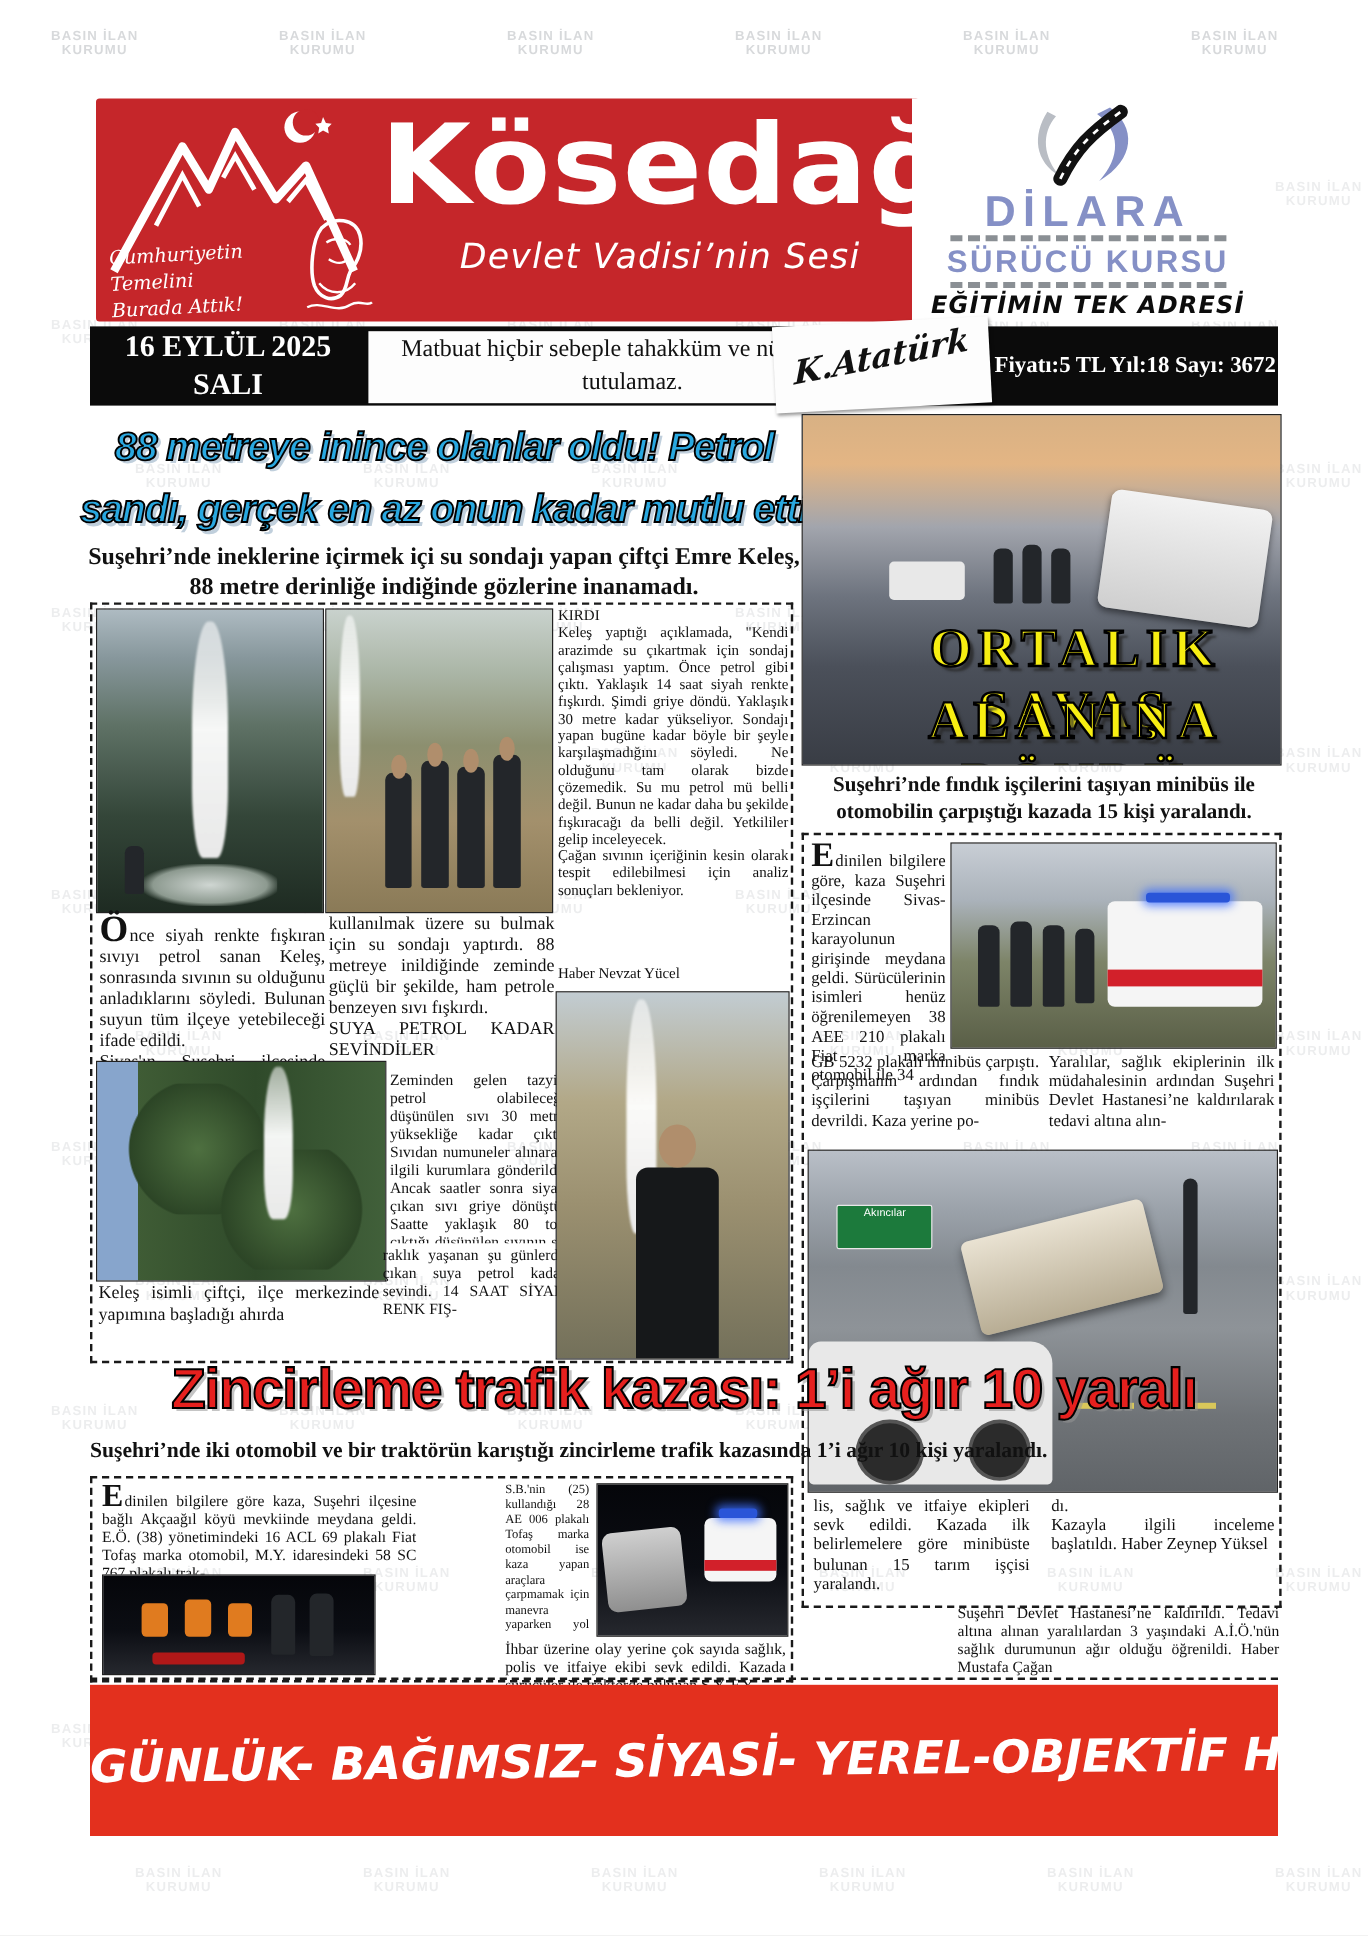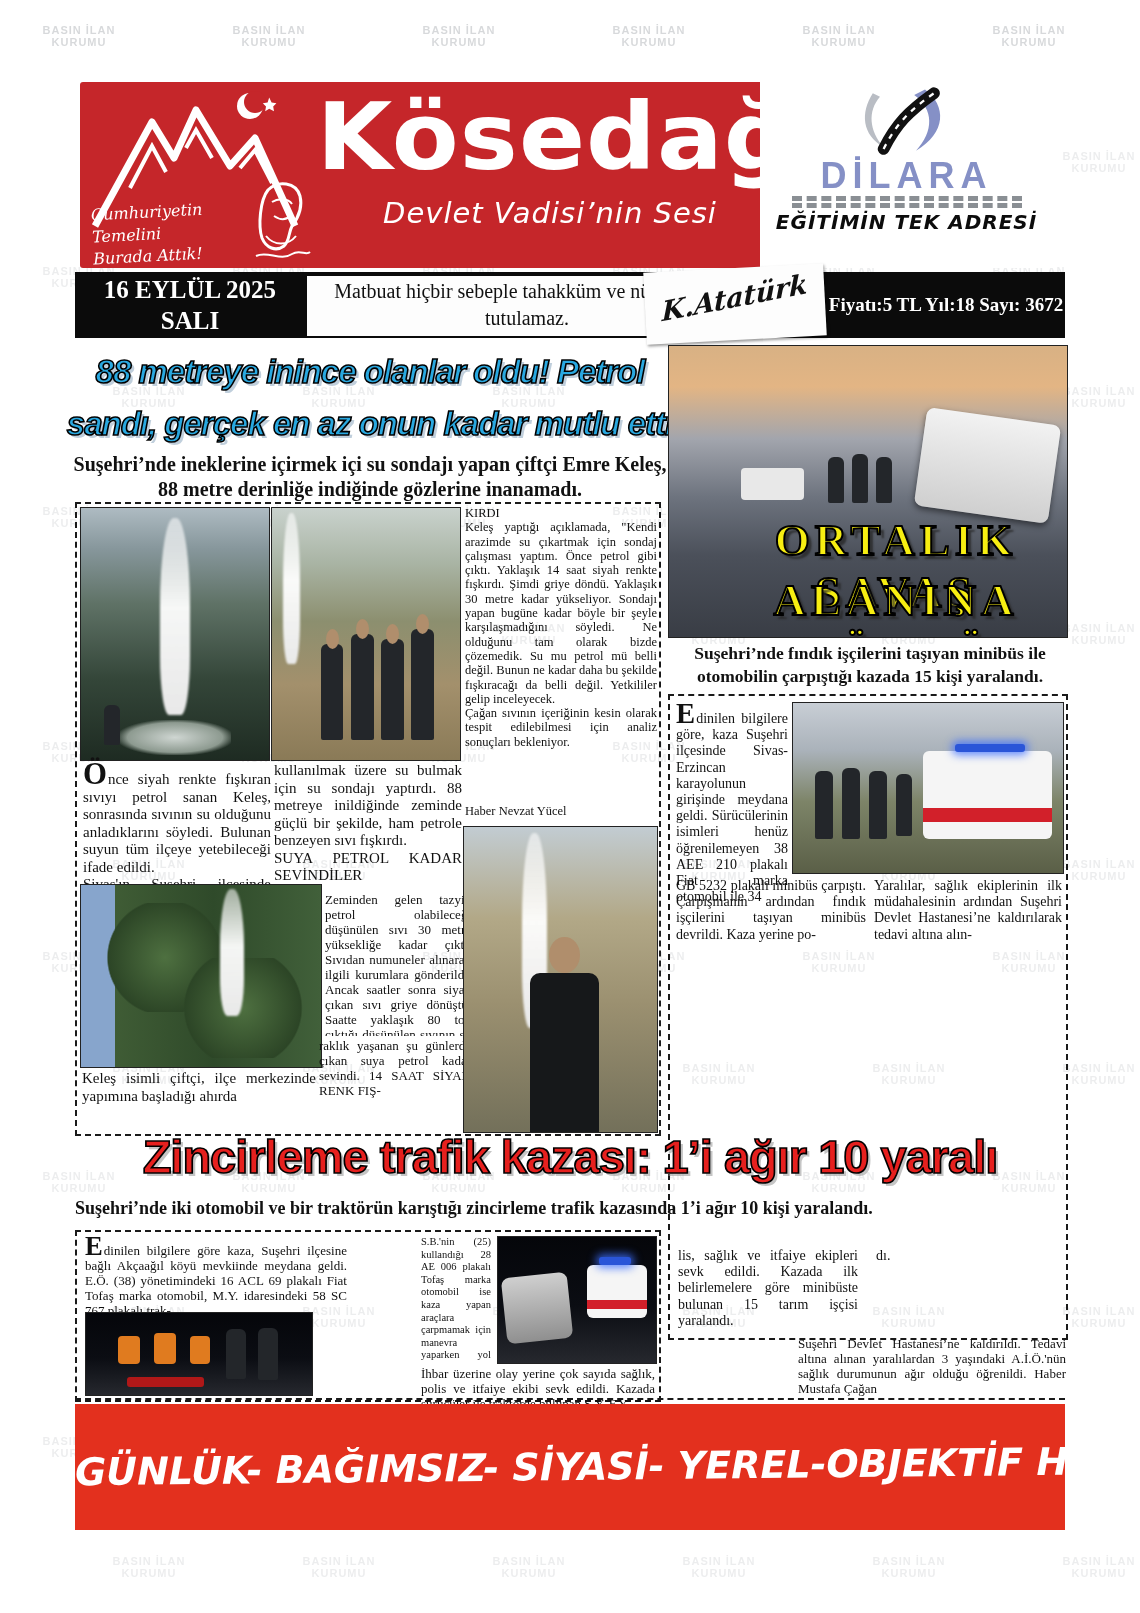--- a/index.html
+++ b/index.html
@@ -301,20 +301,21 @@
 
   <div class="abs adbox">
     <svg style="margin:4px auto 0" width="120" height="72" viewBox="0 0 120 80">
       <path d="M22,8 C8,30 10,54 34,68 C18,50 16,28 30,12 Z" fill="#b9bdc4"></path>
       <path d="M80,4 C104,22 104,52 70,72 C90,50 90,26 68,10 Z" fill="#8590c6"></path>
       <path d="M34,70 C48,42 62,28 90,8" fill="none" stroke="#111" stroke-width="13" stroke-linecap="round"></path>
       <path d="M34,70 C48,42 62,28 90,8" fill="none" stroke="#fff" stroke-width="2.5" stroke-dasharray="6 7"></path>
     </svg>
     <div class="adname">DİLARA</div>
     <div class="addash"></div>
+    <div class="adname2">SÜRÜCÜ KURSU</div>
     <div class="addash"></div>
     <div class="adtag">EĞİTİMİN TEK ADRESİ</div>
   </div>
 
   <div class="abs datebar">
     <div class="abs datebox">
       <div>16 EYLÜL  2025</div>
       <div>SALI</div>
     </div>
     <div class="abs motto">Matbuat hiçbir sebeple tahakküm ve nüfuza tabi tutulamaz.</div>
@@ -398,23 +399,34 @@
       <div class="ambbody" style="right:4%;top:28%;width:48%;height:52%"></div>
       <div class="redstripe" style="right:4%;top:62%;width:48%;height:8%"></div>
       <div class="bluebar" style="right:14%;top:24%;width:26%;height:5%"></div>
       <div class="fig" style="left:8%;top:40%;width:7%;height:40%"></div>
       <div class="fig" style="left:18%;top:38%;width:7%;height:42%"></div>
       <div class="fig" style="left:28%;top:40%;width:7%;height:40%"></div>
       <div class="fig" style="left:38%;top:42%;width:6%;height:36%"></div>
     </div>
     <div class="abs just body14" style="left:6px;top:182px;width:190px">GB 5232 plakalı minibüs çarpıştı. Çarpışmanın ardından fındık işçilerini taşıyan minibüs devrildi. Kaza yerine po-</div>
     <div class="abs just body14" style="left:204px;top:182px;width:188px">Yaralılar, sağlık ekiplerinin ilk müdahalesinin ardından Suşehri Devlet Hastanesi’ne kaldırılarak tedavi altına alın-</div>
+    <div class="ph ph-bigcrash" style="left:3px;top:262px;width:390px;height:284px">
+      <div class="greensign" style="left:6%;top:16%;width:20%;height:12%">Akıncılar</div>
+      <div class="truckwreck" style="left:34%;top:20%;width:40%;height:28%"></div>
+      <div class="fig" style="left:80%;top:8%;width:3%;height:40%"></div>
+      <div class="yline" style="left:30%;top:74%;width:60%"></div>
+      <div class="carlight" style="left:0;bottom:2%;width:52%;height:42%;border-radius:10px 18px 4px 4px"></div>
+      <div class="wheel" style="left:10%;bottom:2%;width:13%;height:17%"></div>
+      <div class="wheel" style="left:34%;bottom:3%;width:12%;height:16%"></div>
+    </div>
     <div class="abs just body14" style="left:8px;top:552px;width:180px">lis, sağlık ve itfaiye ekipleri sevk edildi. Kazada ilk belirlemelere göre minibüste bulunan 15 tarım işçisi yaralandı.</div>
     <div class="abs just body14" style="left:206px;top:552px;width:186px">
       <div>dı.</div>
+      <div><span>Kazayla ilgili inceleme başlatıldı.</span>
+        <span class="byline">Haber Zeynep Yüksel</span></div>
     </div>
   </div>
 
   <div class="abs hl-red">Zincirleme trafik kazası: 1’i ağır 10 yaralı</div>
   <div class="abs deck3">Suşehri’nde iki otomobil ve bir traktörün karıştığı zincirleme trafik kazasında 1’i ağır 10 kişi yaralandı.</div>
 
   <div class="abs dashbox chainbox">
     <div class="abs just body13 ovh dropcap" style="left:8px;top:4px;width:262px;height:76px">Edinilen bilgilere göre kaza, Suşehri ilçesine bağlı Akçaağıl köyü mevkiinde meydana geldi. E.Ö. (38) yönetimindeki 16 ACL 69 plakalı Fiat Tofaş marka otomobil, M.Y. idaresindeki 58 SC 767 plakalı trak-</div>
     <div class="ph ph-night" style="left:8px;top:80px;width:226px;height:82px">
       <div class="vest" style="left:14%;top:28%;width:10%;height:34%"></div>

